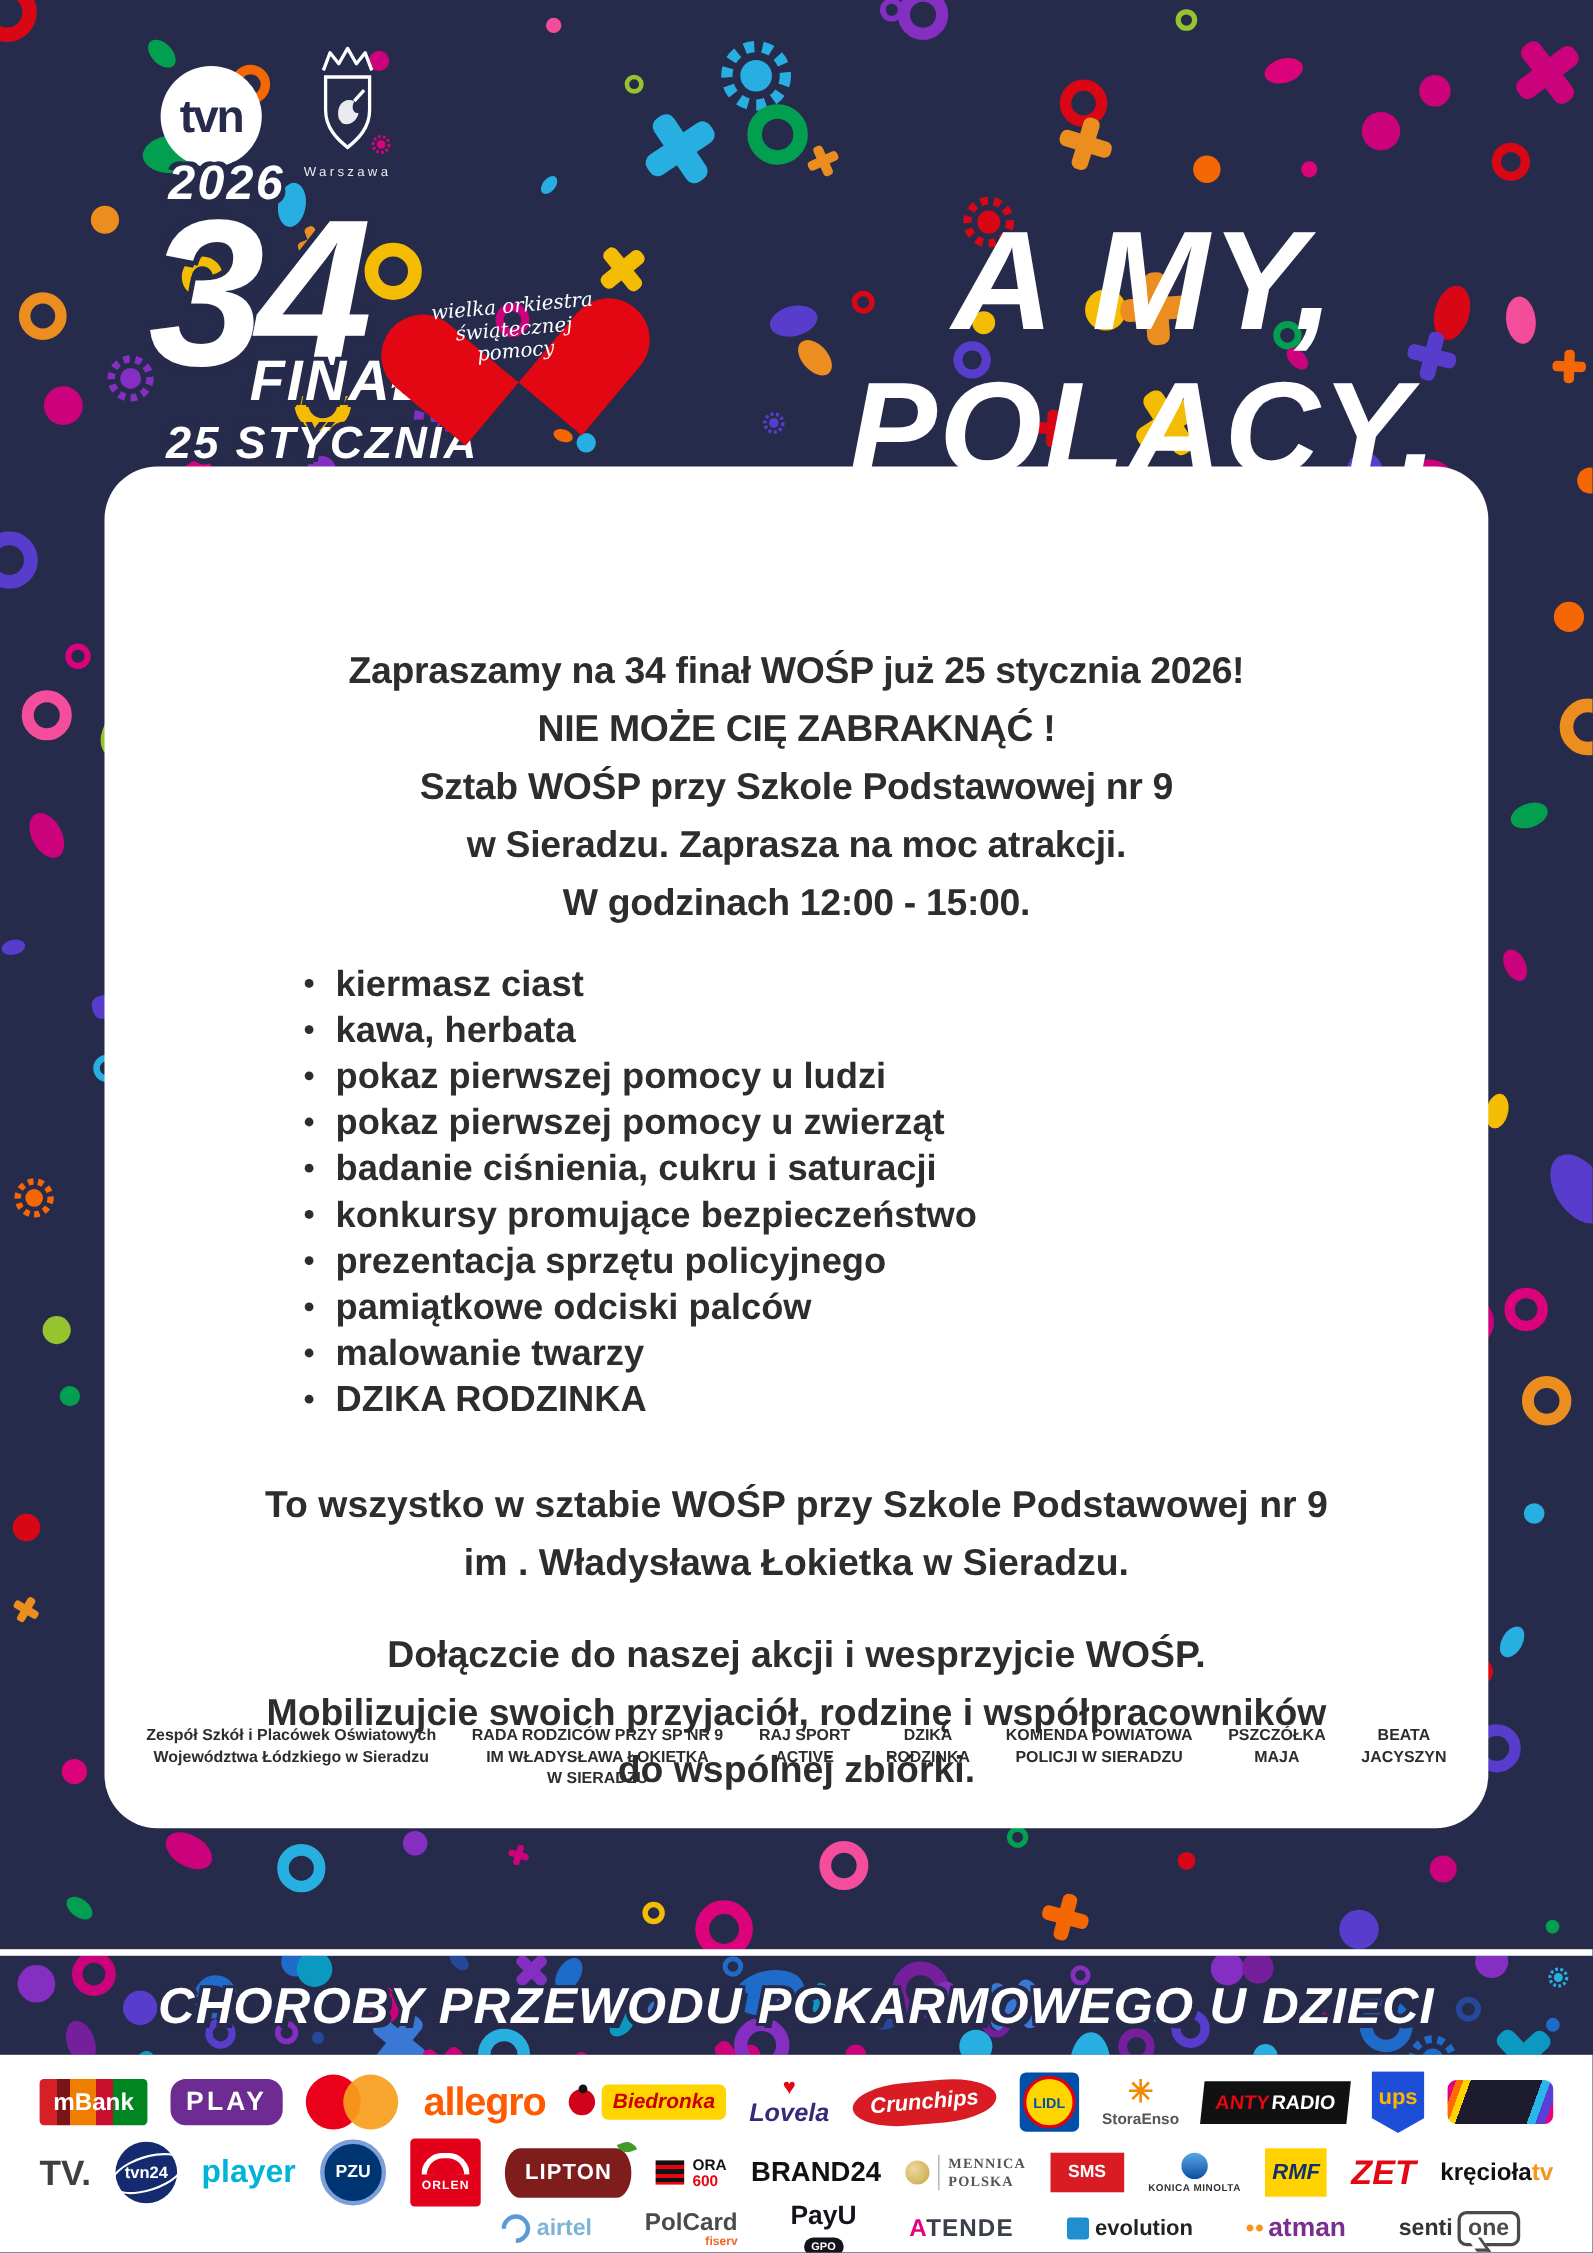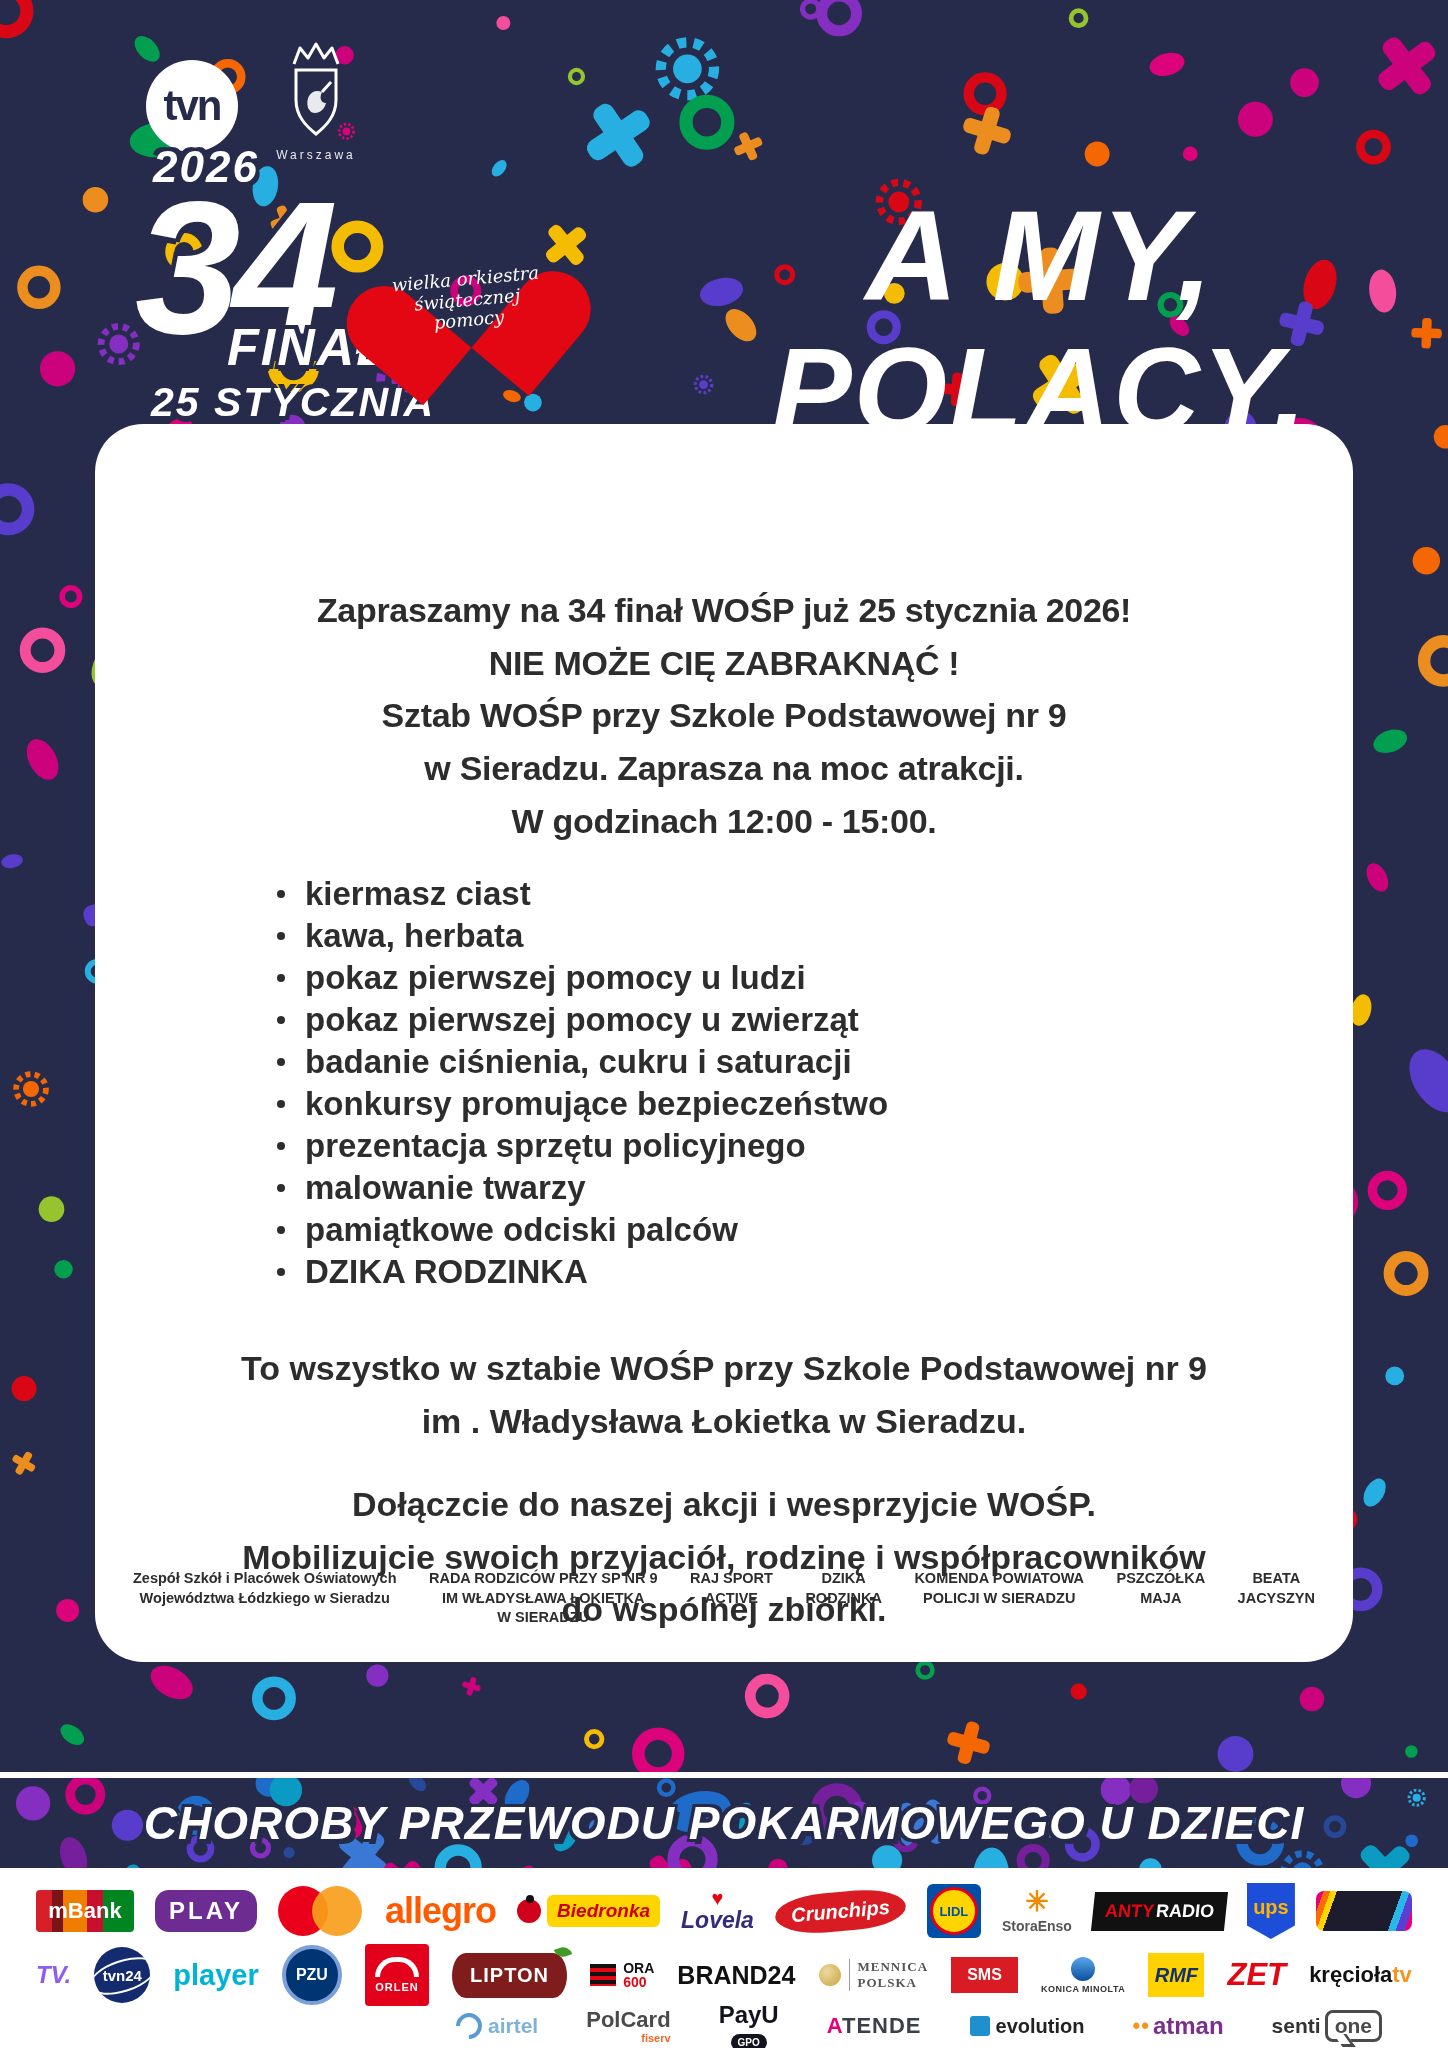--- a/index.html
+++ b/index.html
@@ -78,21 +78,21 @@
   .lidl-circle{width:42px;height:42px;border-radius:50%;background:#ffd500;border:3px solid #e3000f;
         display:flex;align-items:center;justify-content:center;color:#0050aa;font-size:13px;font-weight:900;}
   .lg-stora{flex-direction:column;gap:2px;color:#555;font-size:14px;font-weight:600;}
   .stora-sun{color:#f18a00;font-size:28px;line-height:1;}
   .lg-antyradio{background:#111;color:#fff;padding:9px 12px;transform:skew(-6deg);font-size:18px;font-weight:900;gap:2px;}
   .anty-a{color:#e30613;}
   .lg-ups{width:48px;height:56px;background:#1d4ed8;color:#ffb500;font-size:20px;
         clip-path:polygon(0 0,100% 0,100% 76%,50% 100%,0 76%);padding-bottom:8px;box-sizing:border-box;}
   .lg-stripes{width:96px;height:40px;border-radius:8px;
         background:linear-gradient(110deg,#e6007e 0 7%,#ff6b00 7% 13%,#ffd400 13% 19%,#1c1c2e 19% 78%,#29b7ea 78% 85%,#5b3fd4 85% 93%,#e6007e 93% 100%);}
-  .lg-tvblue{color:#8b5cf6;font-size:24px;font-weight:900;font-style:italic;}
+  .lg-tvblue{color:#404040;font-size:32px;font-weight:900;}
   .lg-tvn24{position:relative;width:56px;height:56px;border-radius:50%;background:#142b6f;color:#fff;font-size:15px;}
   .tvn24-orbit{position:absolute;left:-6px;top:13px;width:66px;height:28px;border:2px solid #fff;
         border-radius:50%;transform:rotate(-18deg);}
   .lg-player{color:#00b4d8;font-size:29px;}
   .lg-pzu{width:52px;height:52px;border-radius:50%;background:#003574;border:4px solid #7c9fd8;
         color:#fff;font-size:16px;font-weight:900;}
   .lg-orlen{width:64px;height:62px;background:#e2001a;flex-direction:column;border-radius:4px;}
   .orlen-bird{width:34px;height:15px;border:5px solid #fff;border-bottom:none;border-radius:34px 34px 0 0;}
   .orlen-word{color:#fff;font-size:11px;font-weight:900;margin-top:4px;letter-spacing:1px;}
   .lg-lipton{position:relative;background:#7f1d1d;color:#fff;padding:11px 18px;border-radius:16px/26px;
@@ -498,25 +498,25 @@
       <li>
           <span class="bullet-dot"></span>
           <span>konkursy promujące bezpieczeństwo</span>
         </li>
       <li>
           <span class="bullet-dot"></span>
           <span>prezentacja sprzętu policyjnego</span>
         </li>
       <li>
           <span class="bullet-dot"></span>
+          <span>pamiątkowe odciski palców</span>
+        </li>
+      <li>
+          <span class="bullet-dot"></span>
           <span>malowanie twarzy</span>
-        </li>
-      <li>
-          <span class="bullet-dot"></span>
-          <span>pamiątkowe odciski palców</span>
         </li>
       <li>
           <span class="bullet-dot"></span>
           <span>DZIKA RODZINKA</span>
         </li>
     </ul>
     <div class="closing">
       <div>To wszystko w sztabie WOŚP przy Szkole Podstawowej nr 9</div>
       <div>im . Władysława Łokietka w Sieradzu.</div>
     </div>

